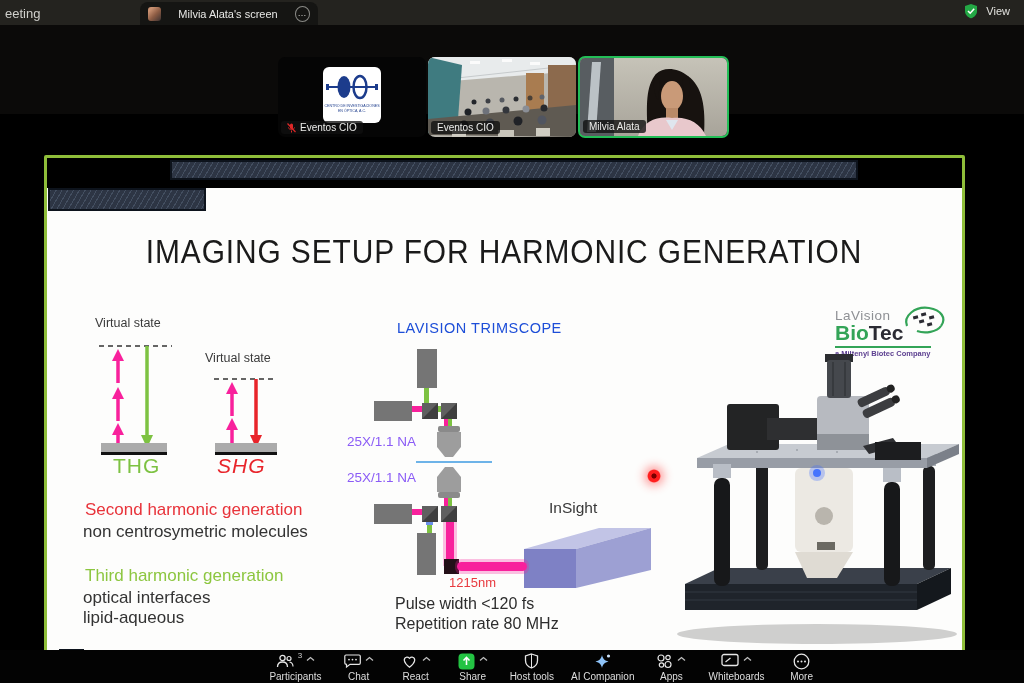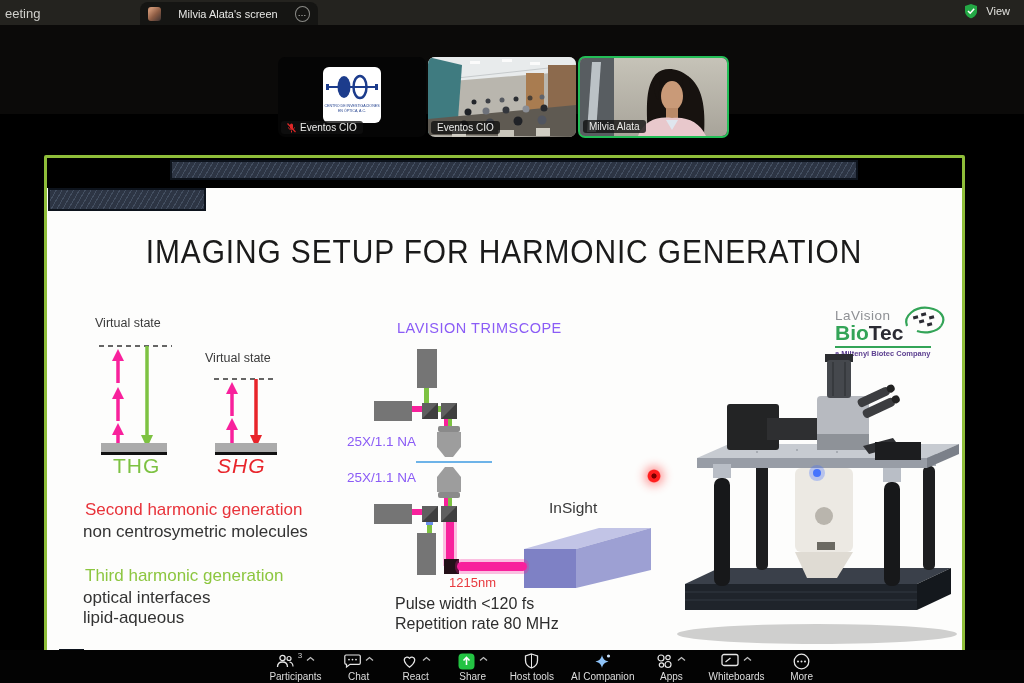--- a/index.html
+++ b/index.html
@@ -49,21 +49,21 @@
   .slide-title { font-size:34px; font-weight:500; color:#1a1a1a; letter-spacing:1px;
                  transform:scaleX(.88); white-space:nowrap; }
 
   .s-lab { position:absolute; white-space:nowrap; }
   .f12 { font-size:12.5px; color:#3a3a3a; }
   .f21g { font-size:21px; color:#7dc242; letter-spacing:1px; }
   .f21r { font-size:21px; color:#e8242a; letter-spacing:1px; }
   .f17red { font-size:17px; color:#e8333a; }
   .f17grn { font-size:17px; color:#8cc63f; }
   .f17drk { font-size:17px; color:#333; }
-  .f14t { font-size:14.5px; color:#8b5cf6; letter-spacing:.5px; }
+  .f14t { font-size:14.5px; color:#1d4ed8; letter-spacing:.5px; }
   .f13na { font-size:13.5px; color:#8b5cf6; }
   .f15in { font-size:15.5px; color:#383838; }
   .f13wl { font-size:13px; color:#e83a3f; }
   .f16p { font-size:16px; color:#2d2d2d; }
 
   .laser-dot { position:absolute; left:600px; top:281px; width:14px; height:14px;
                border-radius:50%;
                background:radial-gradient(circle,#7a0000 0 22%, #ff1e1e 30% 58%, rgba(255,60,60,.45) 70%, rgba(255,60,60,0) 100%);
                box-shadow:0 0 10px 3px rgba(255,40,40,.45); }
 

